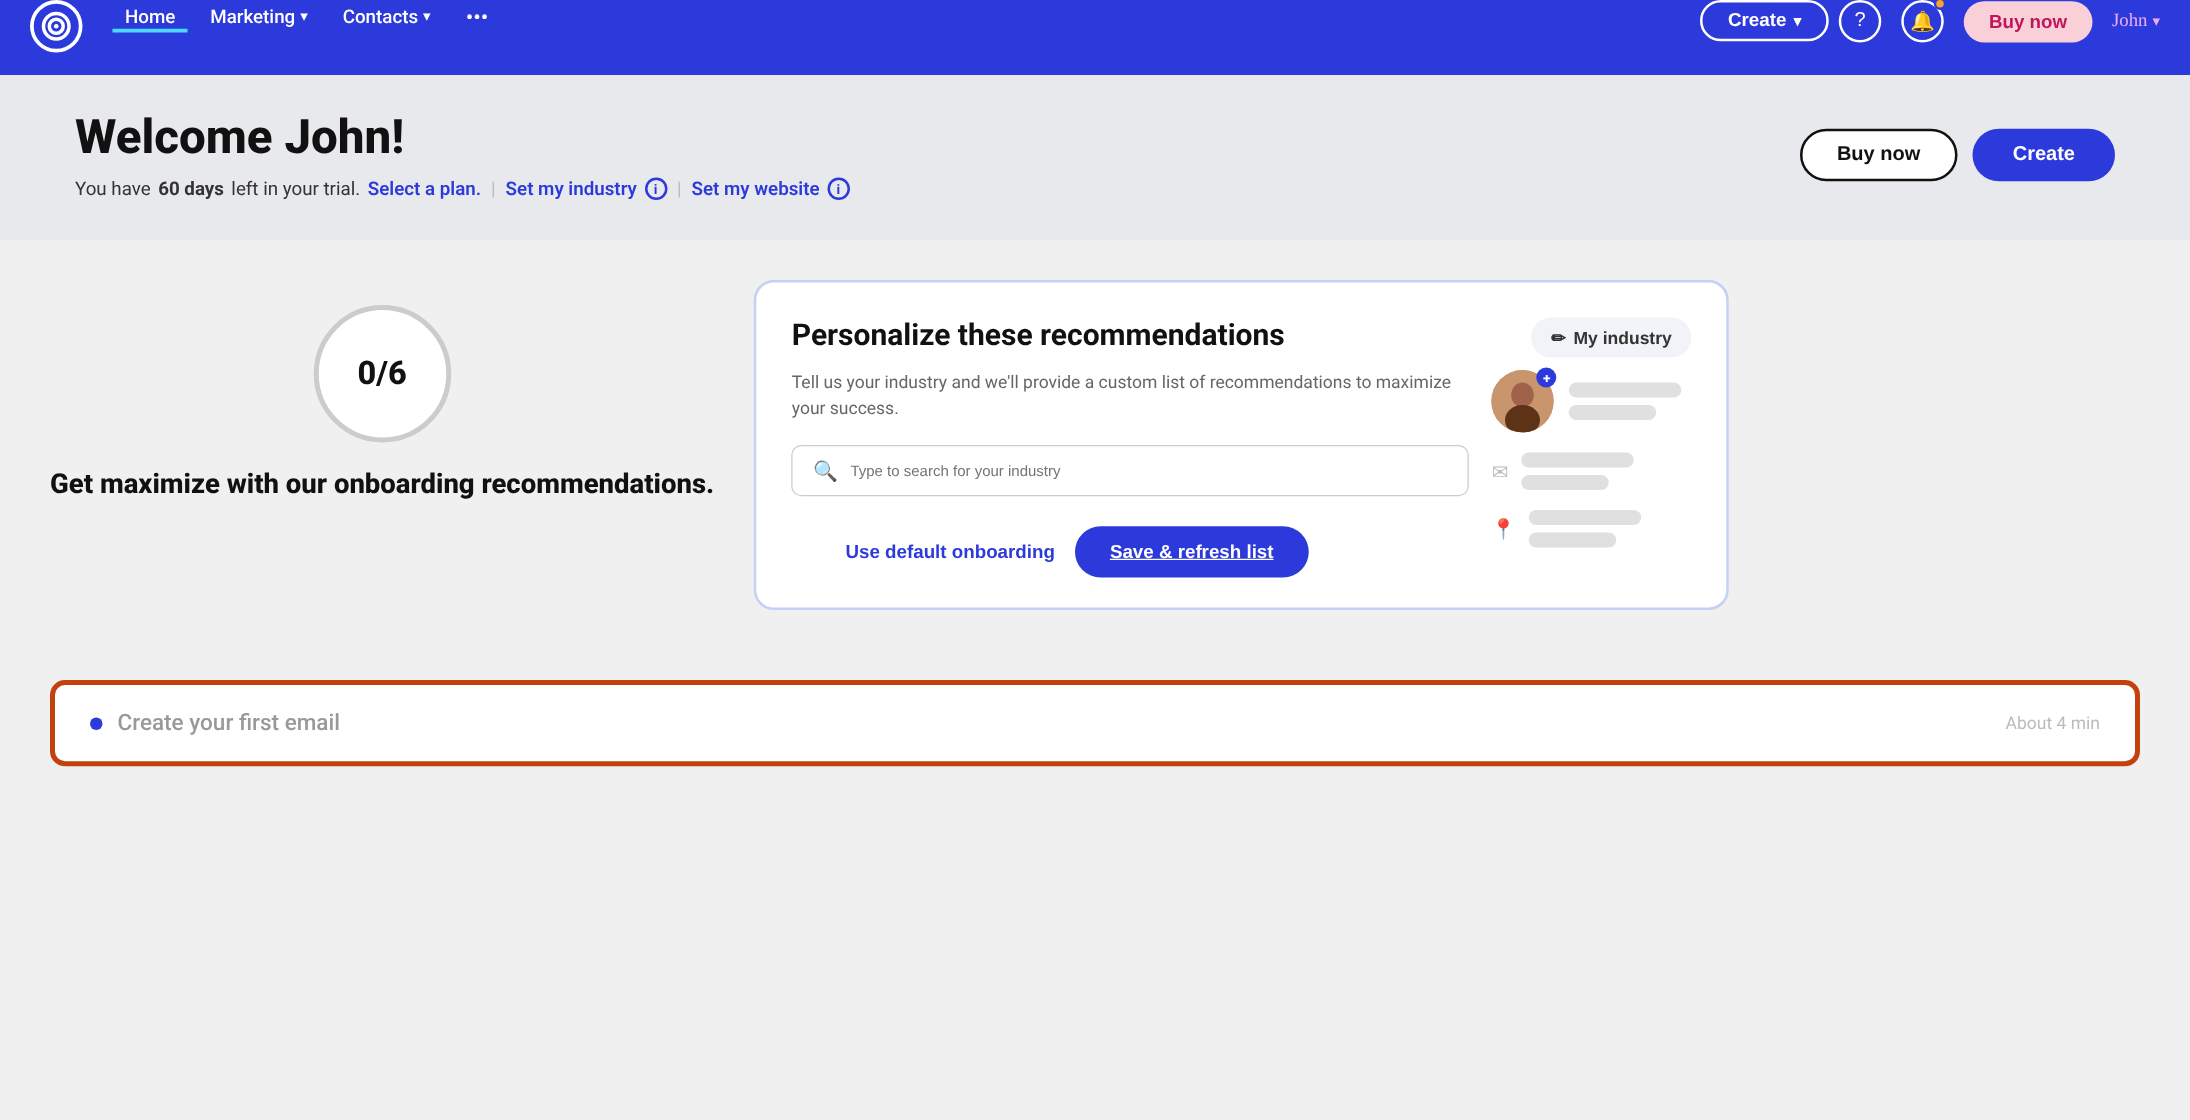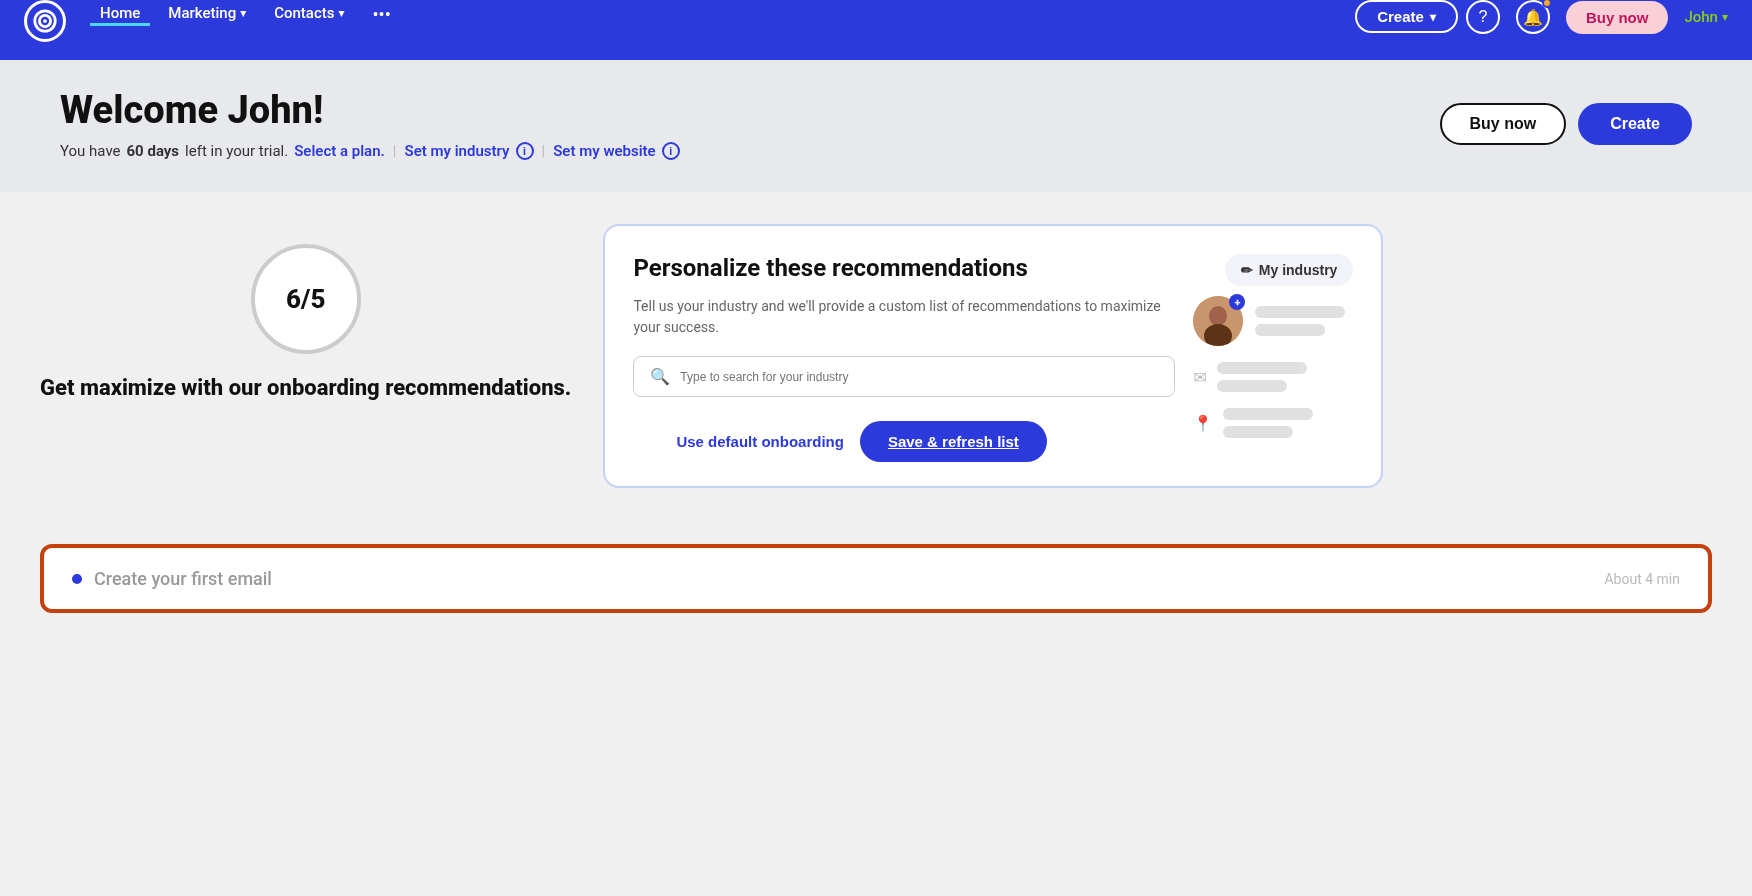--- a/index.html
+++ b/index.html
@@ -81,25 +81,26 @@
       background: #f9d0d8;
       color: #c0155a;
       border: none;
       border-radius: 24px;
       padding: 8px 20px;
       font-size: 15px;
       font-weight: 700;
       cursor: pointer;
     }
     .nav-user {
-      color: #84cc16;
+      color: #f0abfc;
       font-size: 15px;
       font-weight: 500;
       display: flex; align-items: center; gap: 4px;
       cursor: pointer;
+      font-family: Liberation Serif, serif;
     }
 
     
     .hero {
       background: #e8e9ec;
       padding: 28px 60px 32px;
       display: flex;
       align-items: center;
       justify-content: space-between;
     }
@@ -420,21 +421,21 @@
   <div class="hero-right">
     <button class="buy-now-btn-hero">Buy now</button>
     <button class="create-btn-hero">Create</button>
   </div>
 </div>
 
 <div class="main">
 
   <div class="progress-section">
     <div class="progress-circle">
-      <span class="progress-text">6/5</span>
+      <span class="progress-text">0/6</span>
     </div>
     <div class="progress-label">Get maximize with our onboarding recommendations.</div>
   </div>
 
   <div class="panel">
     <div class="panel-top">
       <div>
         <div class="panel-title">Personalize these recommendations</div>
       </div>
       <button class="my-industry-btn">

